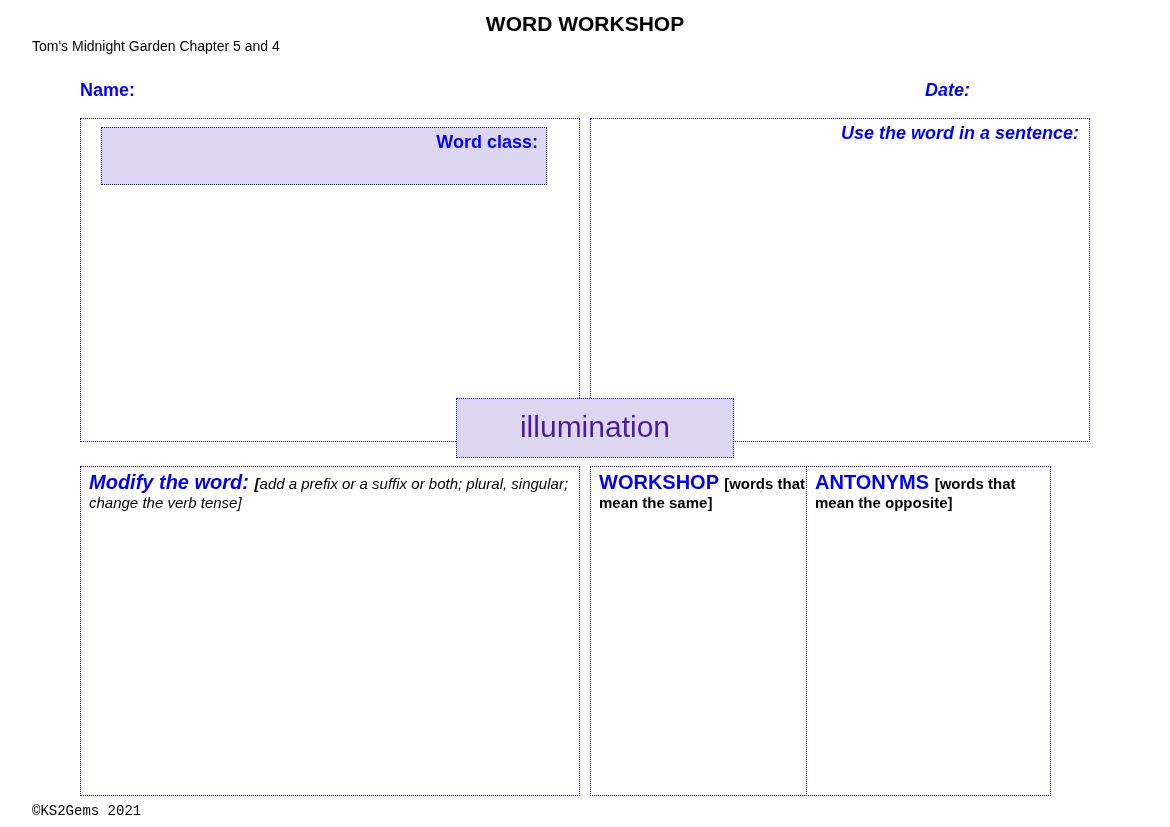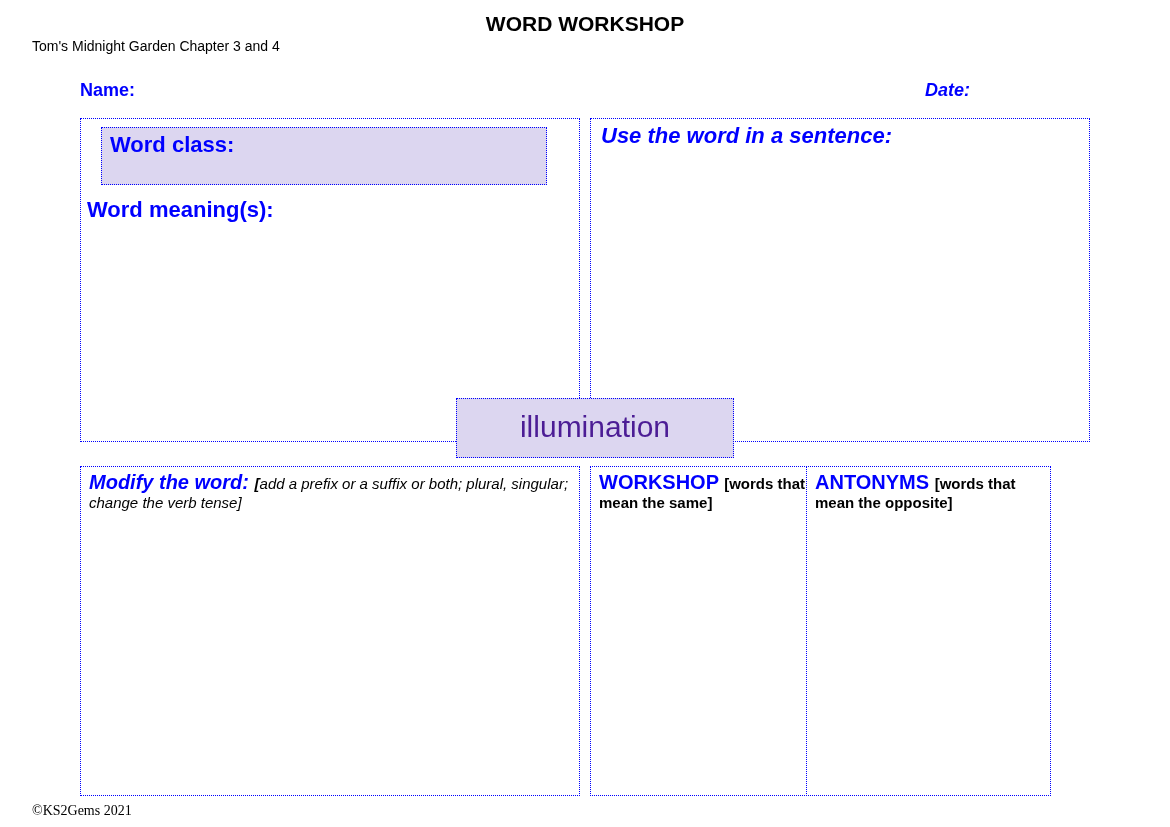--- a/index.html
+++ b/index.html
@@ -60,21 +60,22 @@
     position: absolute;
     left: 20px; top: 8px;
     width: 446px; height: 58px;
     border: 1.5px dotted #0000ff;
     background: #dcd6f0;
     padding: 4px 8px;
   }
   .heading {
     color: #0000ff;
     font-weight: bold;
-    font-size: 22px;
+    font-size: 18px;
+    text-align: right;
   }
   .meanings {
     position: absolute;
     left: 6px; top: 78px;
   }
   .tr-heading {
     padding: 4px 10px;
     font-style: italic;
   }
   
@@ -108,43 +109,42 @@
   }
   .combo .sub2 {
     color: #000;
     font-weight: normal;
     font-size: 15px;
   }
   .copyright {
     position: absolute;
     left: 32px;
     bottom: 8px;
-    font-family: Liberation Serif, serif;
+    font-family: Liberation Mono, monospace;
     font-size: 14px;
     color: #000;
   }
 </style>
 </head>
 <body>
 
 <div class="title">WORD WORKSHOP</div>
-<div class="subtitle">Tom's Midnight Garden Chapter 3 and 4</div>
+<div class="subtitle">Tom's Midnight Garden Chapter 5 and 4</div>
 
 <div class="namedate">
   <span>Name:</span>
   <span class="date">Date:</span>
 </div>
 
 <div class="grid">
 
   <div class="box box-tl">
     <div class="wordclass">
       <div class="heading">Word class:</div>
     </div>
-    <div class="heading meanings">Word meaning(s):</div>
   </div>
 
   <div class="box box-tr">
     <div class="heading tr-heading">Use the word in a sentence:</div>
   </div>
 
   <div class="wordpill">illumination</div>
 
   <div class="box box-bl">
     <div class="combo">

